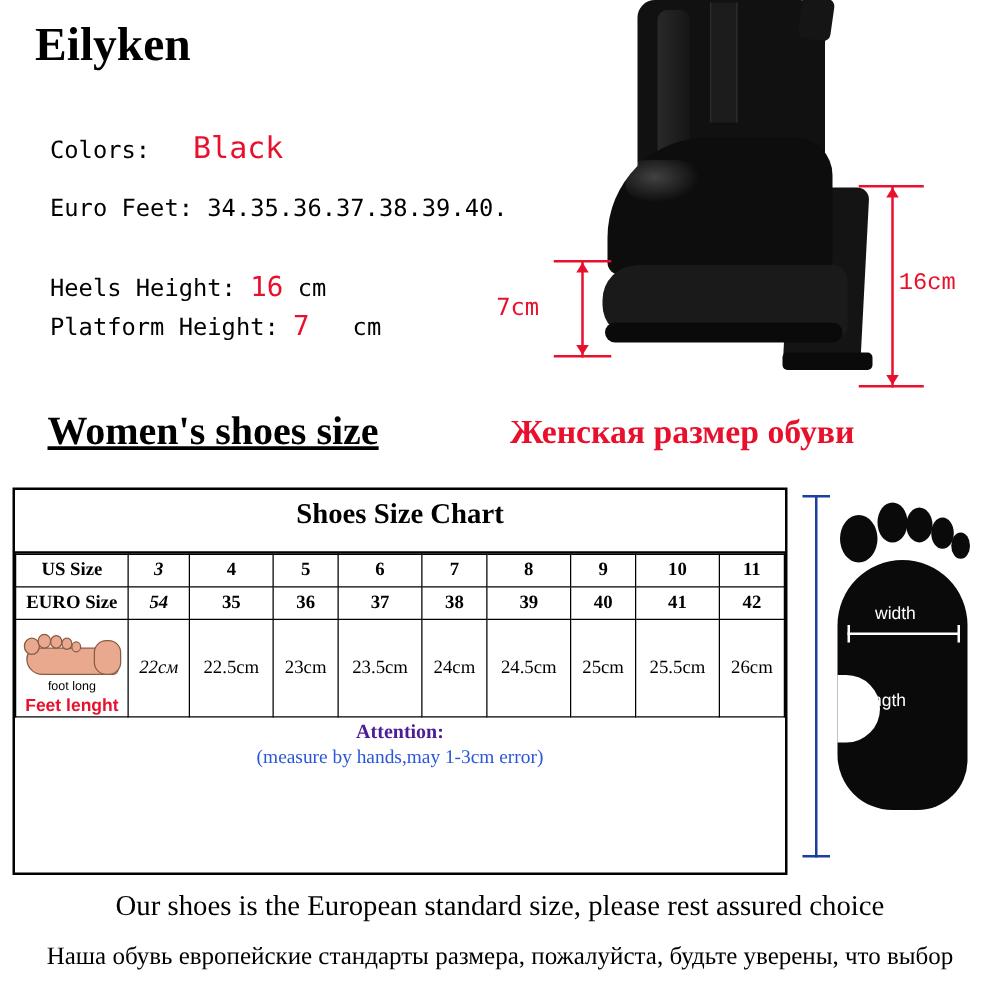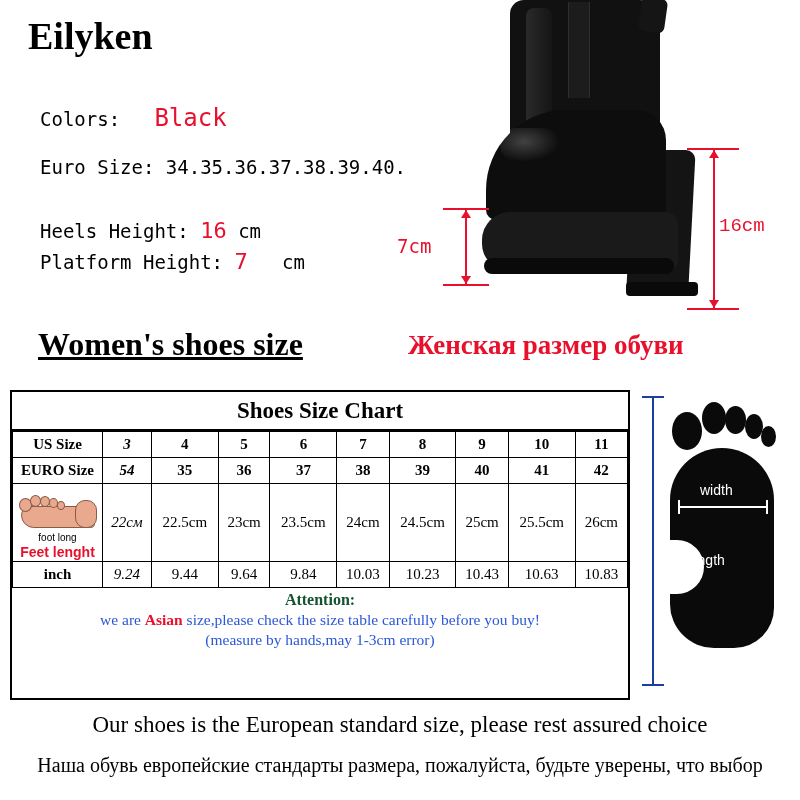--- a/index.html
+++ b/index.html
@@ -180,21 +180,21 @@
     left: 10px; top: 390px;
     width: 620px; height: 310px;
     border: 2px solid #000;
     background: #fff;
   }
   .chart-title {
     text-align: center;
     font-family: "Liberation Serif", serif;
     font-weight: bold;
     font-size: 23px;
-    padding: 6px 0 5px;
+    padding: 6px 0 17px;
     border-bottom: 2px solid #000;
   }
   table.sizes {
     width: 100%;
     border-collapse: collapse;
     font-family: "Liberation Serif", serif;
     font-size: 15px;
   }
   table.sizes td, table.sizes th {
     border: 1px solid #000;
@@ -242,21 +242,21 @@
   .feet-len {
     color: #e8112d;
     font-weight: bold;
     font-size: 14px;
     text-align: center;
     font-family: "Liberation Sans", sans-serif;
     padding-top: 1px;
   }
   .attention {
     text-align: center;
-    color: #14532d;
+    color: #4c1d95;
     font-weight: bold;
     font-family: "Liberation Serif", serif;
     font-size: 16px;
     padding: 3px 16px 1px;
   }
   .note {
     text-align: center;
     color: #2a57d8;
     font-family: "Liberation Serif", serif;
     font-size: 15.5px;
@@ -322,21 +322,21 @@
 <body>
 
 <div class="brand">Eilyken</div>
 
 <div class="specs">
   <div class="spec-row spec-colors">
     <span class="spec-label">Colors:</span>
     &nbsp;&nbsp;<span class="spec-val-red">Black</span>
   </div>
   <div class="spec-row">
-    <span class="spec-label">Euro Size:</span>
+    <span class="spec-label">Euro Feet:</span>
     <span>34.35.36.37.38.39.40.</span>
   </div>
   <div class="spec-gap"></div>
   <div class="spec-row">
     <span class="spec-label">Heels Height:</span>
     <span class="spec-val-red">16</span>
     <span>cm</span>
   </div>
   <div class="spec-row">
     <span class="spec-label">Platform Height:</span>
@@ -423,38 +423,23 @@
         <td class="firstcell">22cм</td>
         <td>22.5cm</td>
         <td>23cm</td>
         <td>23.5cm</td>
         <td>24cm</td>
         <td>24.5cm</td>
         <td>25cm</td>
         <td>25.5cm</td>
         <td>26cm</td>
       </tr>
-      <tr>
-        <td class="rowhead">inch</td>
-        <td class="firstcell">9.24</td>
-        <td>9.44</td>
-        <td>9.64</td>
-        <td>9.84</td>
-        <td>10.03</td>
-        <td>10.23</td>
-        <td>10.43</td>
-        <td>10.63</td>
-        <td>10.83</td>
-      </tr>
     </tbody>
   </table>
   <div class="attention">Attention:</div>
-  <div class="note">
-    <span>we are </span><span class="red">Asian</span><span> size,please check the size table carefully before you buy!</span>
-  </div>
   <div class="note">
     <span>(measure by hands,may 1-3cm error)</span>
   </div>
 </div>
 
 <div class="fp-box">
   <div class="fp-sole"></div>
   <div class="fp-toe t1"></div>
   <div class="fp-toe t2"></div>
   <div class="fp-toe t3"></div>

